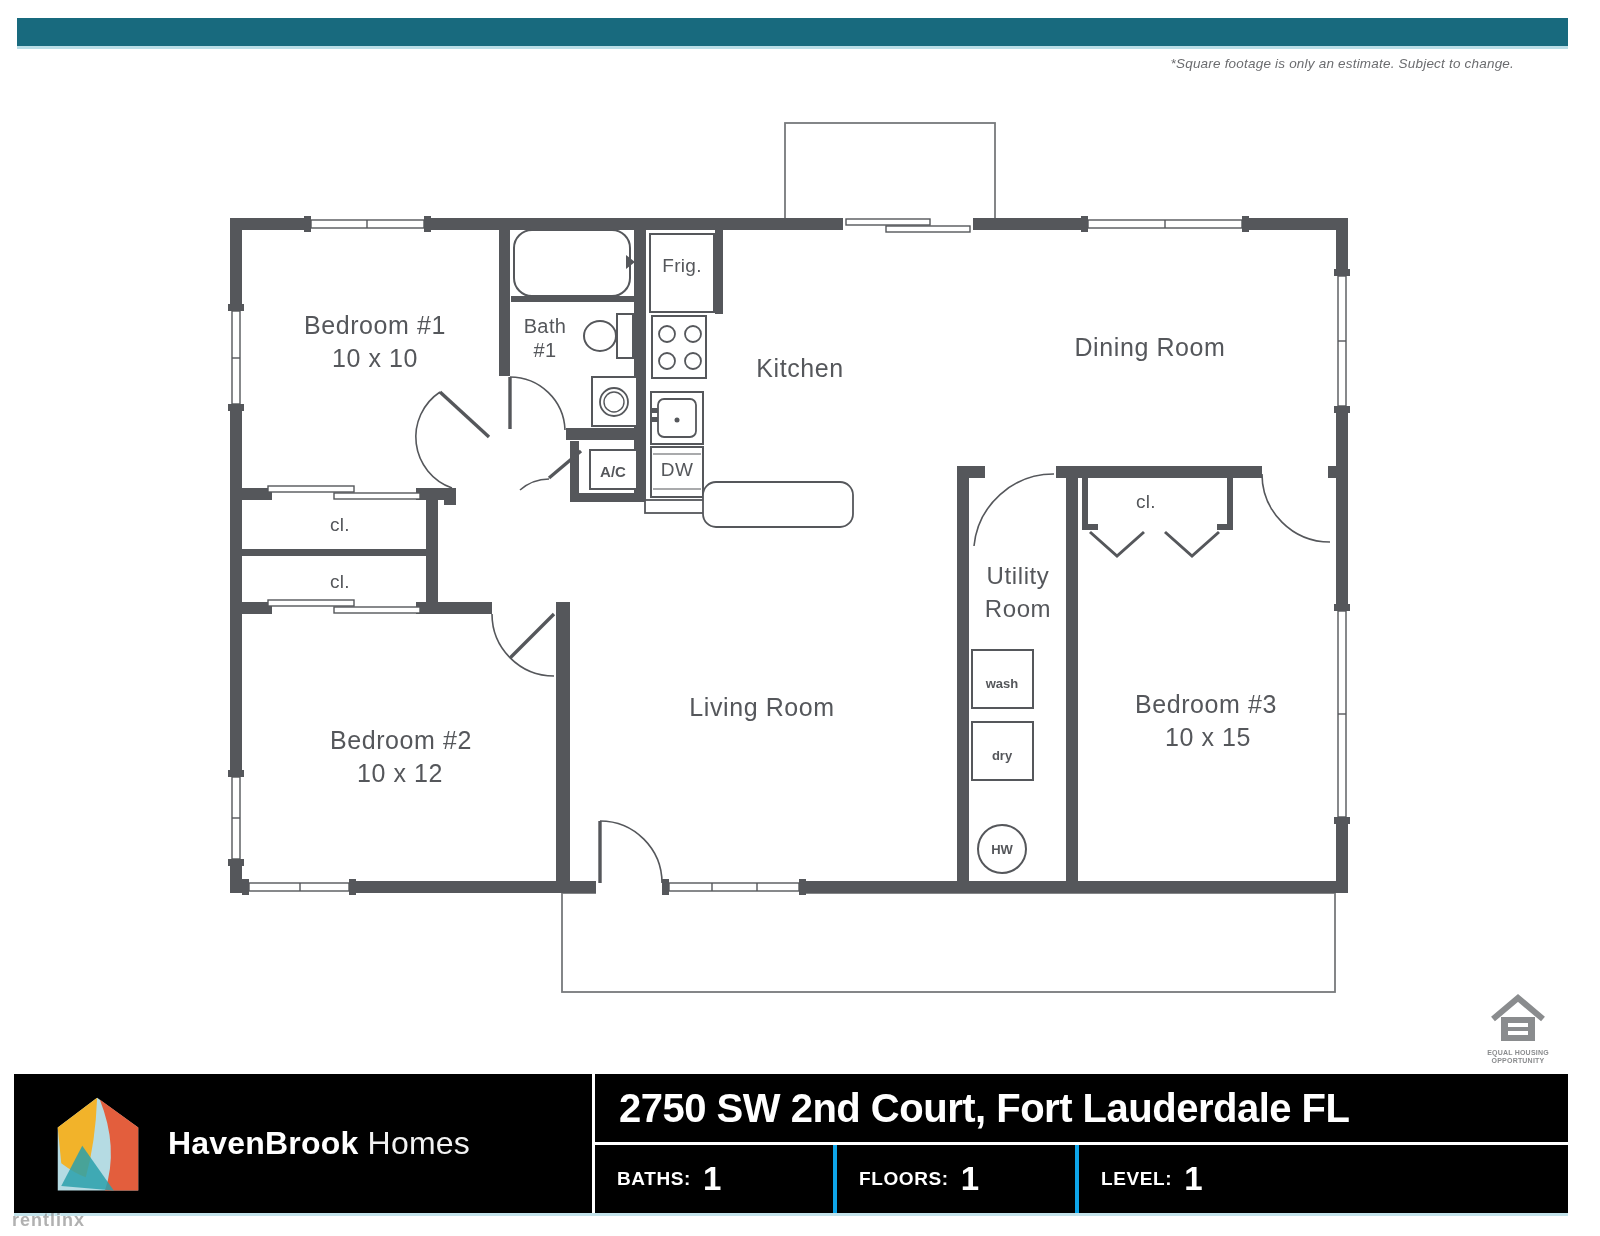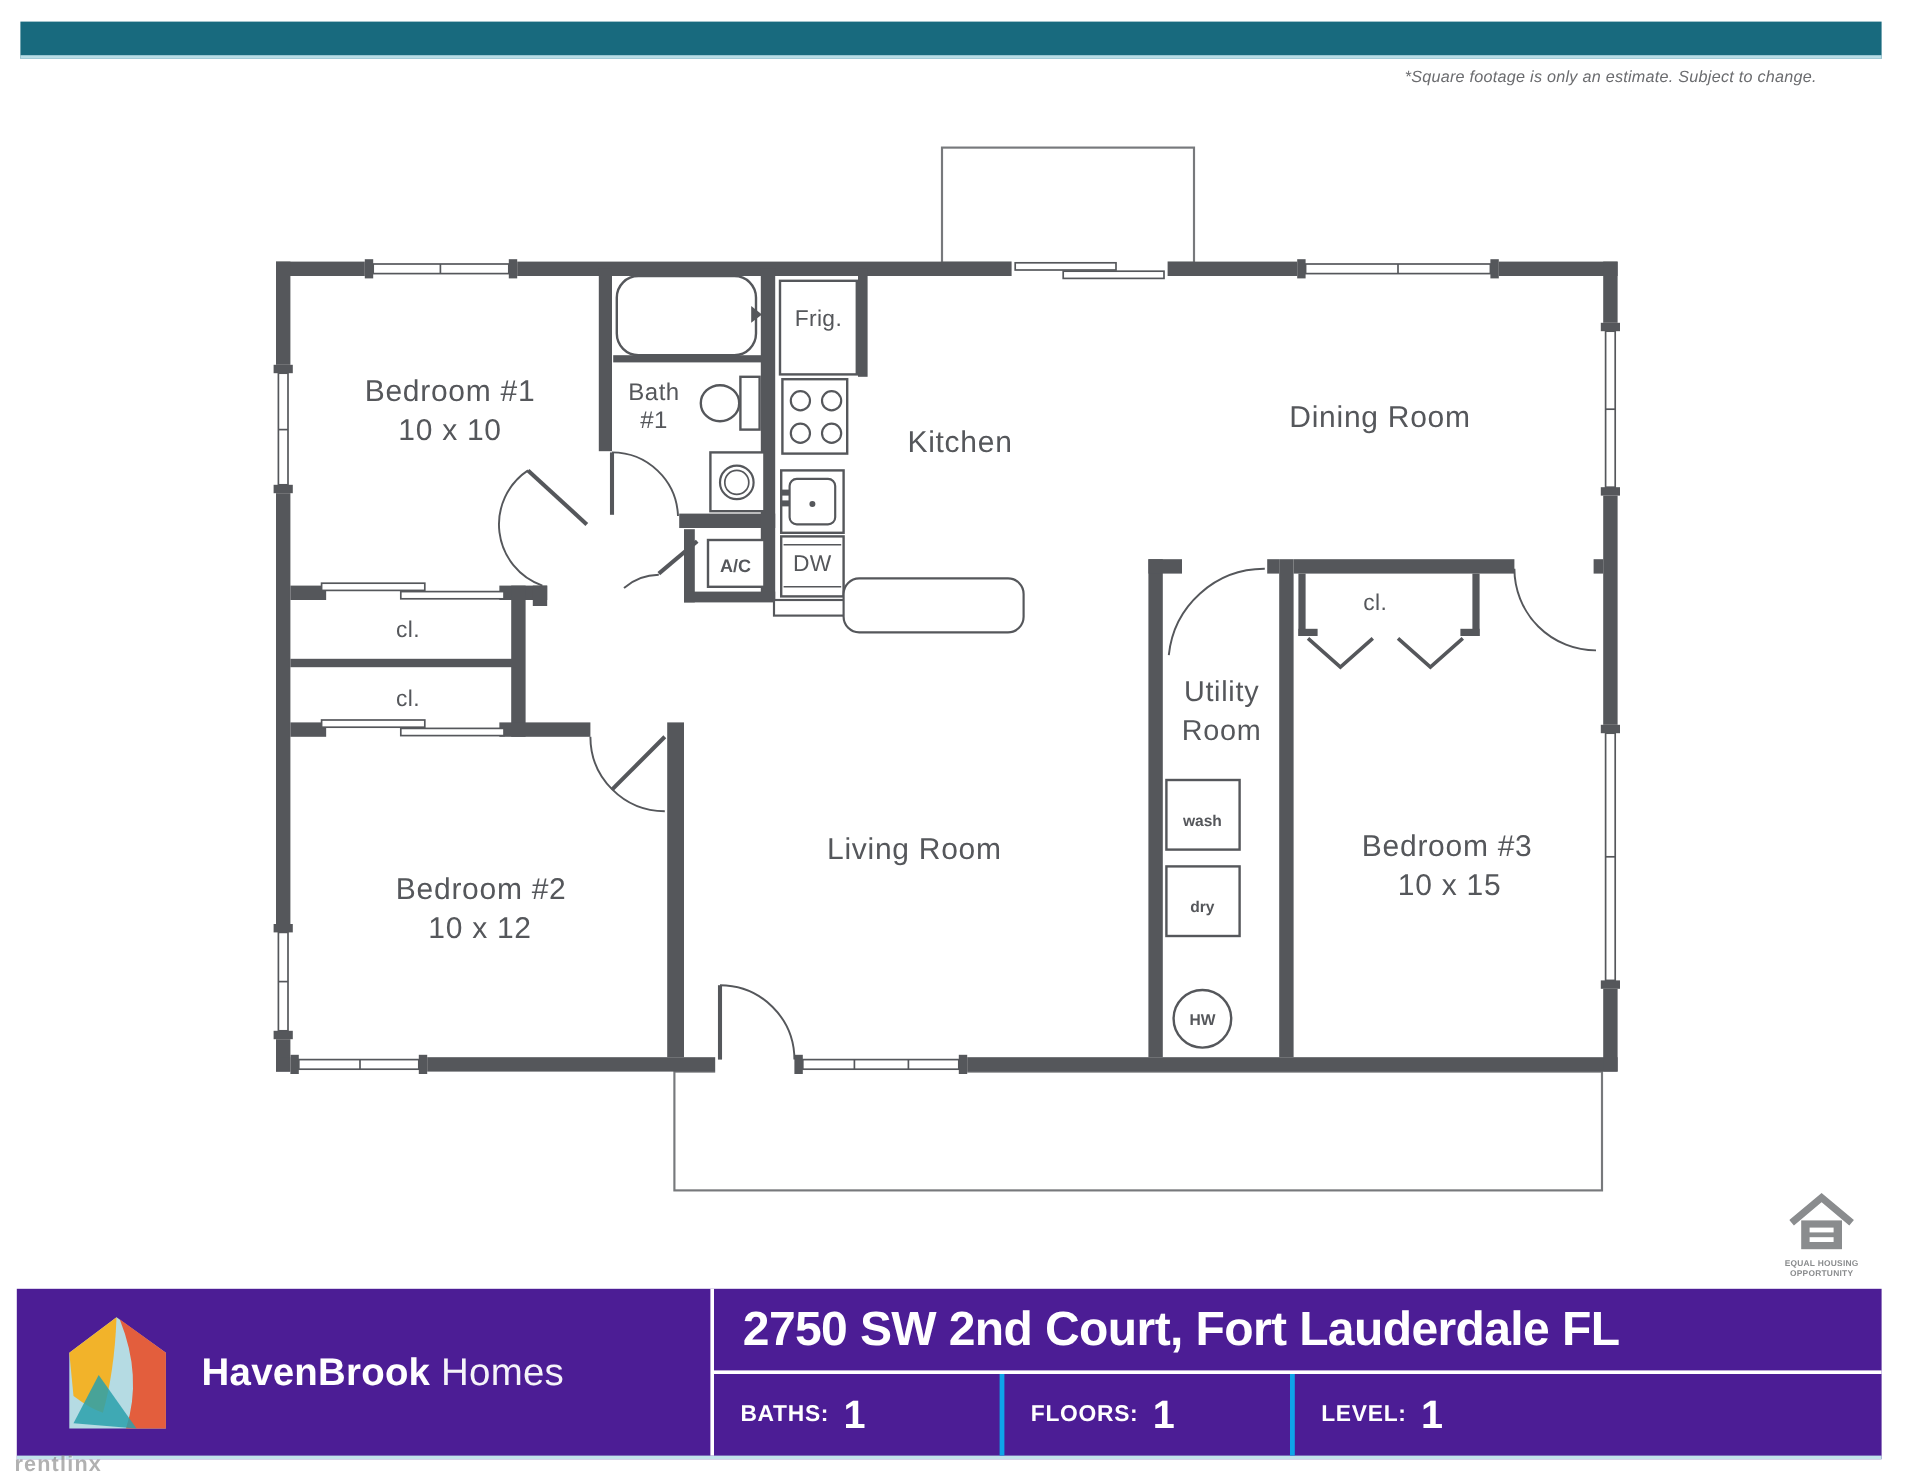--- a/index.html
+++ b/index.html
@@ -21,21 +21,21 @@
   .t19 { font-size:19px; letter-spacing:0.3px; }
   .t15 { font-size:15px; font-weight:bold; }
   .t13 { font-size:13px; font-weight:bold; }
 
   
   .eho { position:absolute; left:1487px; top:993px; width:62px; text-align:center; color:#8a8c8e; }
   .eho-text { font-size:7px; font-weight:bold; line-height:8px; letter-spacing:0.2px; }
 
   
   .footer { position:absolute; left:14px; top:1074px; width:1574px; height:142px;
-            background:#4c1d95; display:flex; border-bottom:3px solid #c2e2ea; }
+            background:#000000; display:flex; border-bottom:3px solid #c2e2ea; }
   .f-left { width:578px; display:flex; align-items:center; padding-left:40px; }
   .brand { margin-left:26px; color:#ffffff; font-size:32px; letter-spacing:0.2px; white-space:nowrap; }
   .brand b { font-weight:bold; }
   .brand span.light { font-weight:normal; opacity:0.95; }
   .f-right { flex:1; display:flex; flex-direction:column; border-left:3px solid #ffffff; min-width:0; }
   .f-address { height:71px; border-bottom:3px solid #ffffff; display:flex; align-items:center;
                padding-left:24px; color:#ffffff; font-size:40px; font-weight:bold; letter-spacing:-0.5px;
                white-space:nowrap; }
   .f-stats { flex:1; display:flex; }
   .f-stat { display:flex; align-items:center; padding-left:22px; }

